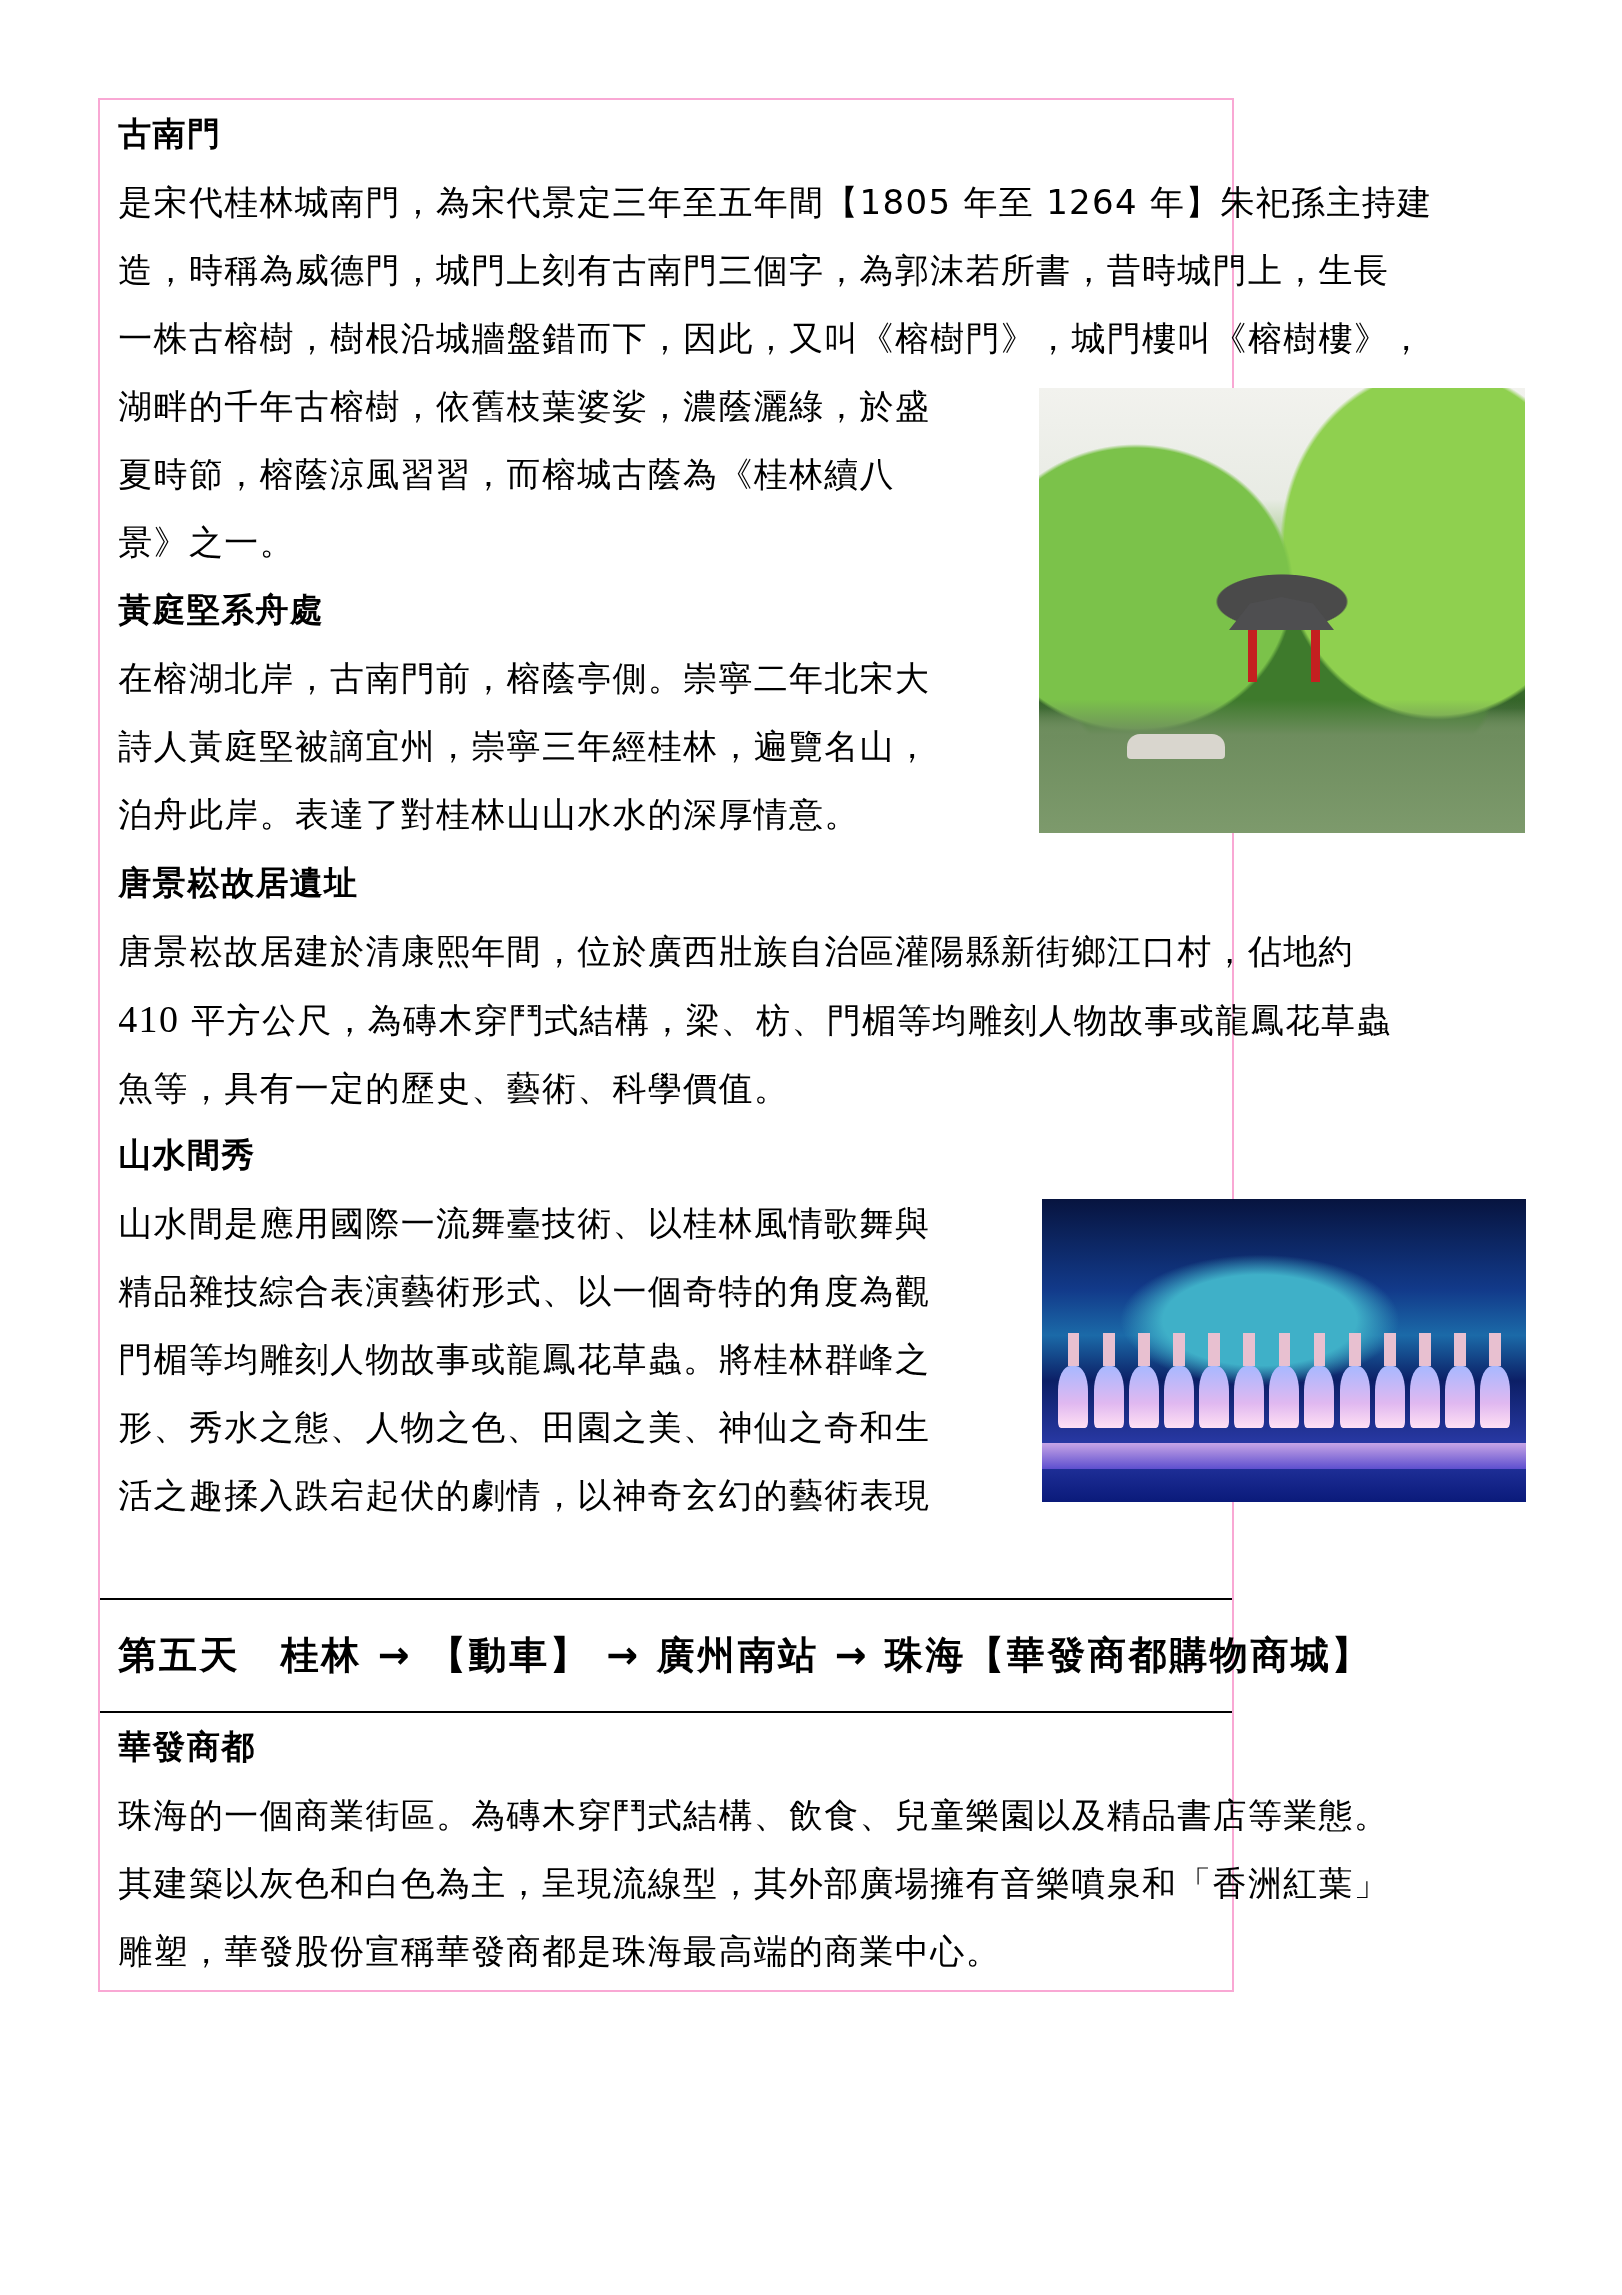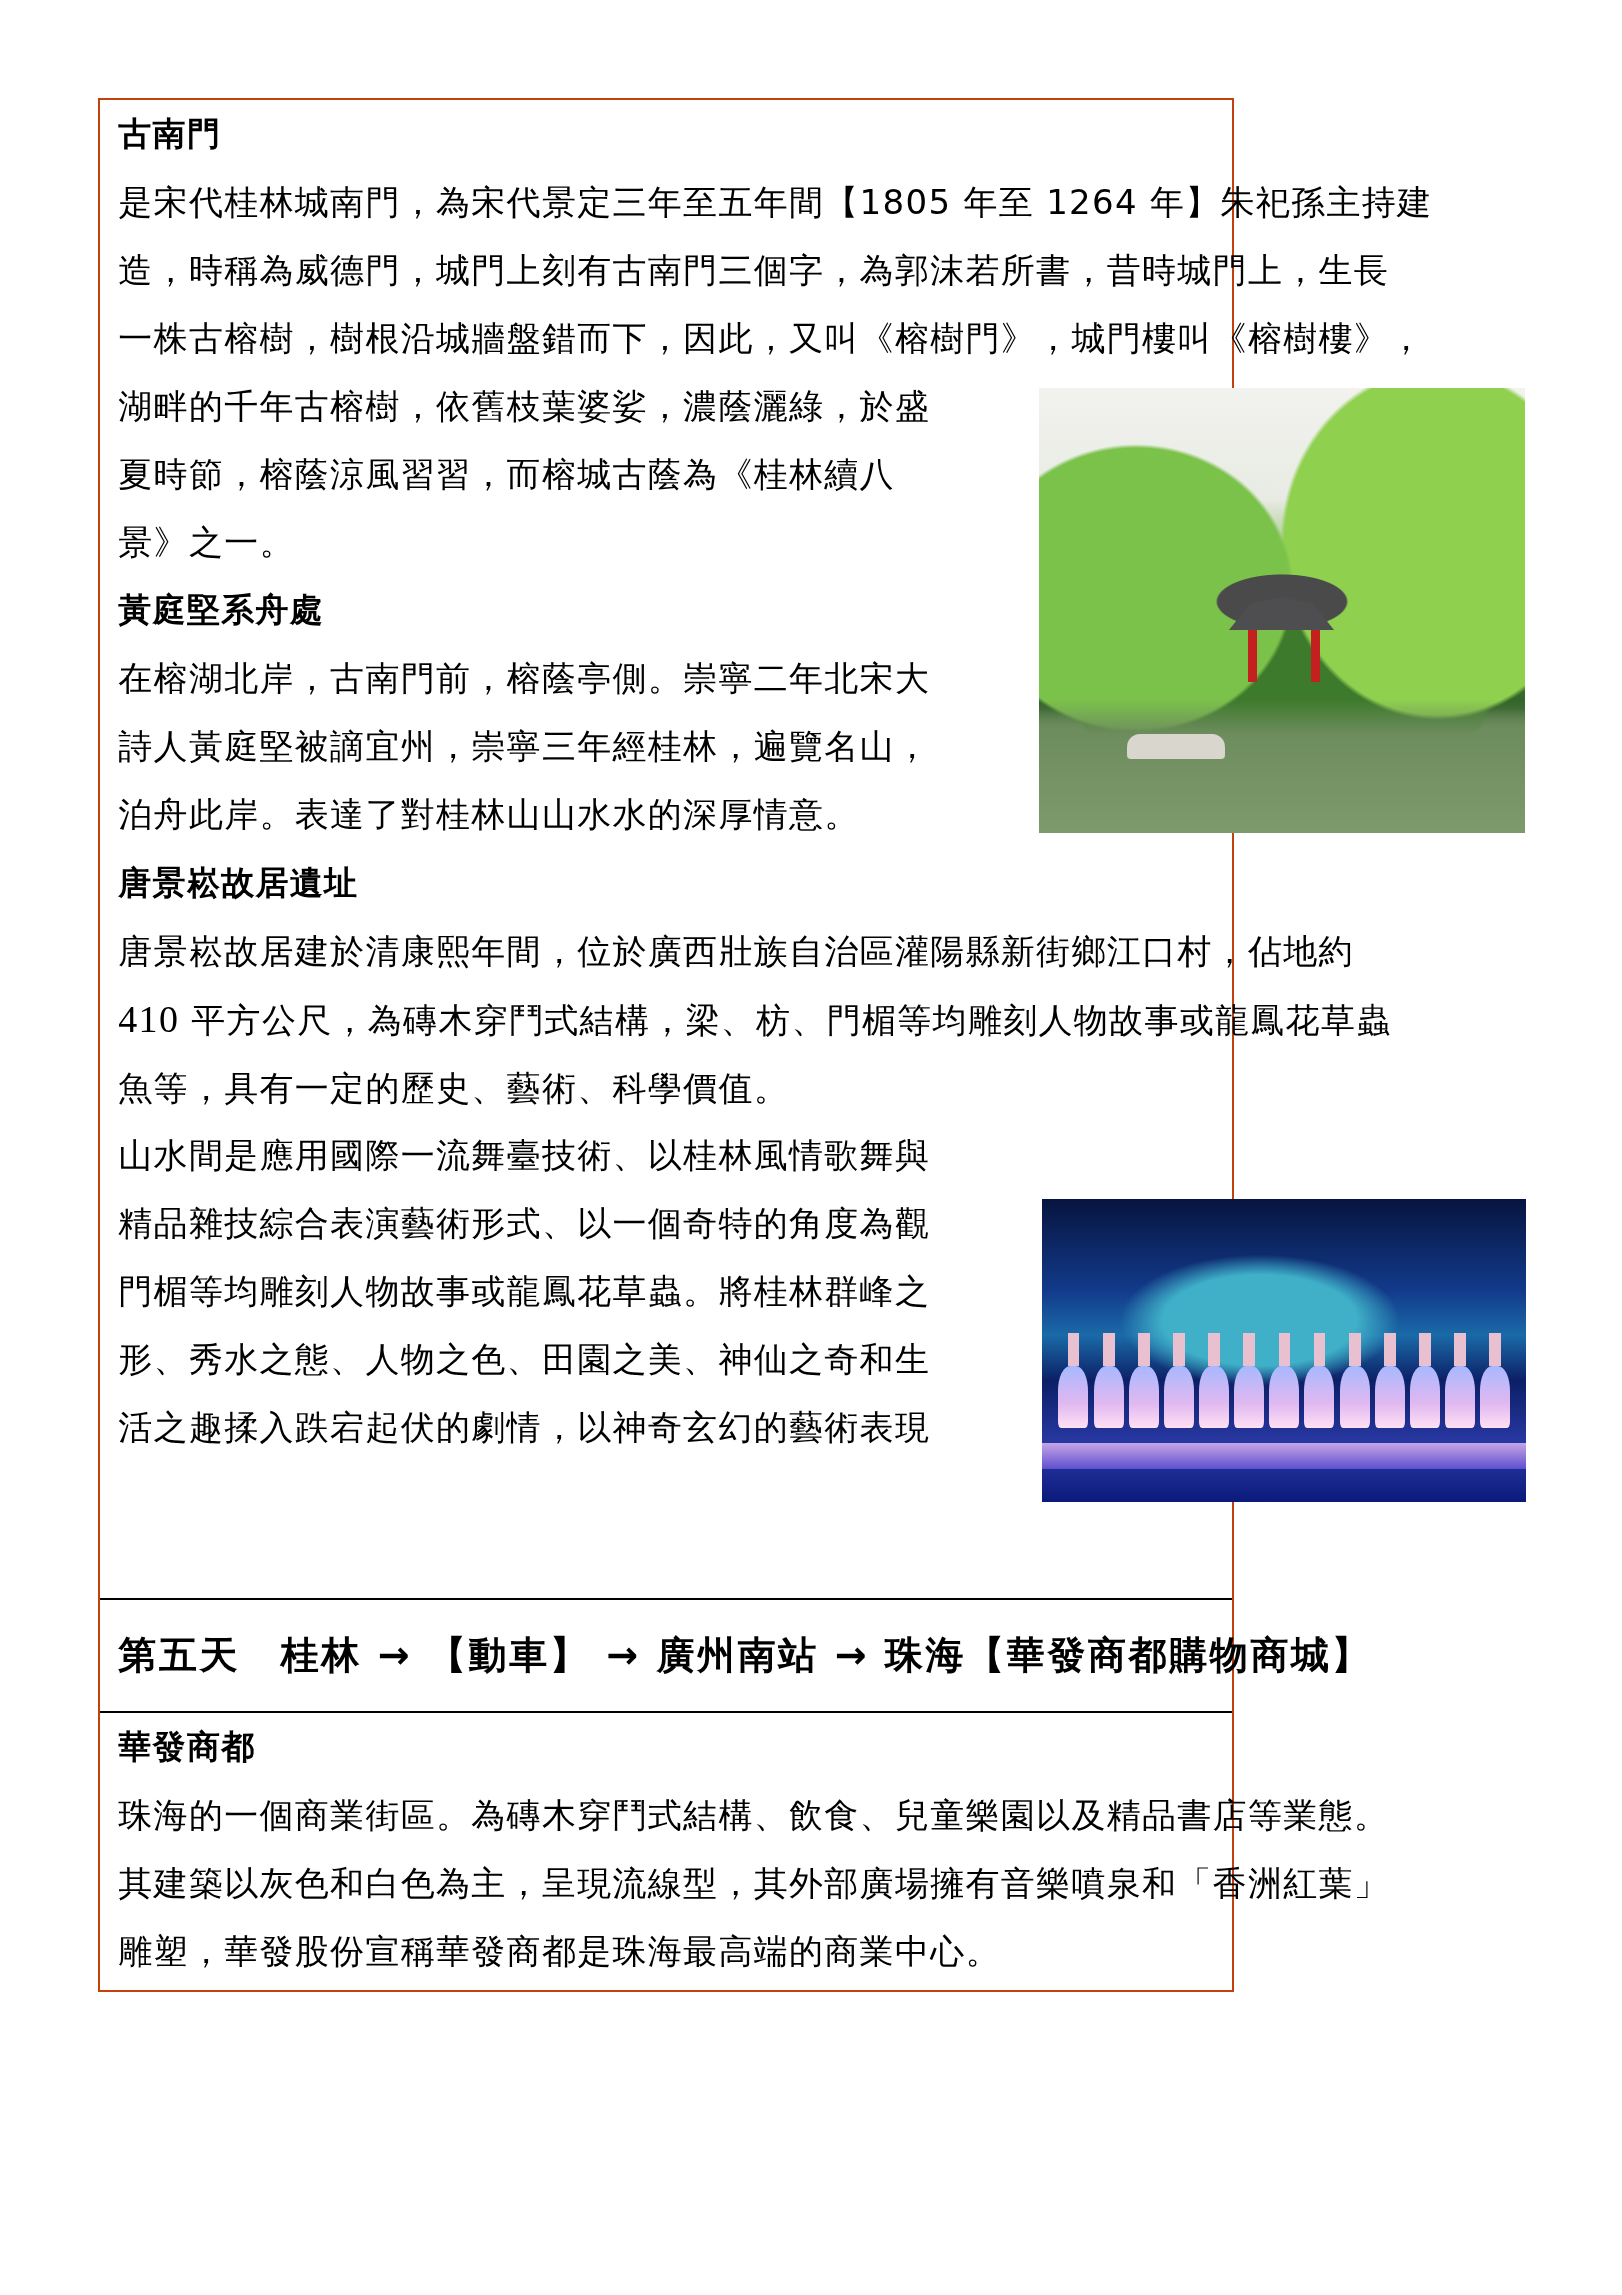--- a/index.html
+++ b/index.html
@@ -1,17 +1,17 @@
 <!DOCTYPE html>
 <html style="font-size:10.5px"><head>
 <meta charset="utf-8">
 <style>
   html, body { margin: 0; padding: 0; background: #ffffff; }
   body { width: 1622px; height: 2295px; position: relative; font-family: "DejaVu Sans", "Liberation Sans", sans-serif; color: #000; }
-  .page-table { position: absolute; left: 98px; top: 98px; width: 1136px; border: 2px solid #c2410c; box-sizing: border-box; }
+  .page-table { position: absolute; left: 98px; top: 98px; width: 1136px; border: 2px solid #f9a8d4; box-sizing: border-box; }
   .cell { position: relative; border-bottom: 2px solid #000; box-sizing: border-box; padding: 0 18.3px; }
   .cell:last-child { border-bottom: none; }
   .c1 { height: 1500px; }
   .c2 { height: 139px; }
   .c3 { height: 113px; }
   .c4 { height: 277px; border-radius: 32px; }
   .h { font-weight: bold; font-size: 33px; line-height: 68px; height: 68px; white-space: nowrap; letter-spacing: 1.3px; }
   .p { font-size: 34px; line-height: 68px; white-space: nowrap; letter-spacing: 1.3px; }
   .num { font-family: Liberation Serif, serif; font-size: 38px; }
   .block { position: absolute; left: 18.3px; }
@@ -69,20 +69,21 @@
     </div>
 
     <div class="block" style="top:749px;">
       <div class="h">唐景崧故居遺址</div>
       <div class="p">唐景崧故居建於清康熙年間，位於廣西壯族自治區灌陽縣新街鄉江口村，佔地約</div>
       <div class="p"><span class="num">410</span><span class="rest-bind"> 平方公尺，為磚木穿鬥式結構，梁、枋、門楣等均雕刻人物故事或龍鳳花草蟲</span></div>
       <div class="p">魚等，具有一定的歷史、藝術、科學價值。</div>
     </div>
 
     <div class="block" style="top:1021px;">
+      <div class="h">山水間秀</div>
       <div class="p">山水間是應用國際一流舞臺技術、以桂林風情歌舞與</div>
       <div class="p">精品雜技綜合表演藝術形式、以一個奇特的角度為觀</div>
       <div class="p">門楣等均雕刻人物故事或龍鳳花草蟲。將桂林群峰之</div>
       <div class="p">形、秀水之態、人物之色、田園之美、神仙之奇和生</div>
       <div class="p">活之趣揉入跌宕起伏的劇情，以神奇玄幻的藝術表現</div>
     </div>
 
     <div class="img img1" title="榕蔭亭 lakeside pavilion photo">
       <div class="pavilion-roof"></div>
       <div class="pillar" style="left:209px;"></div>

